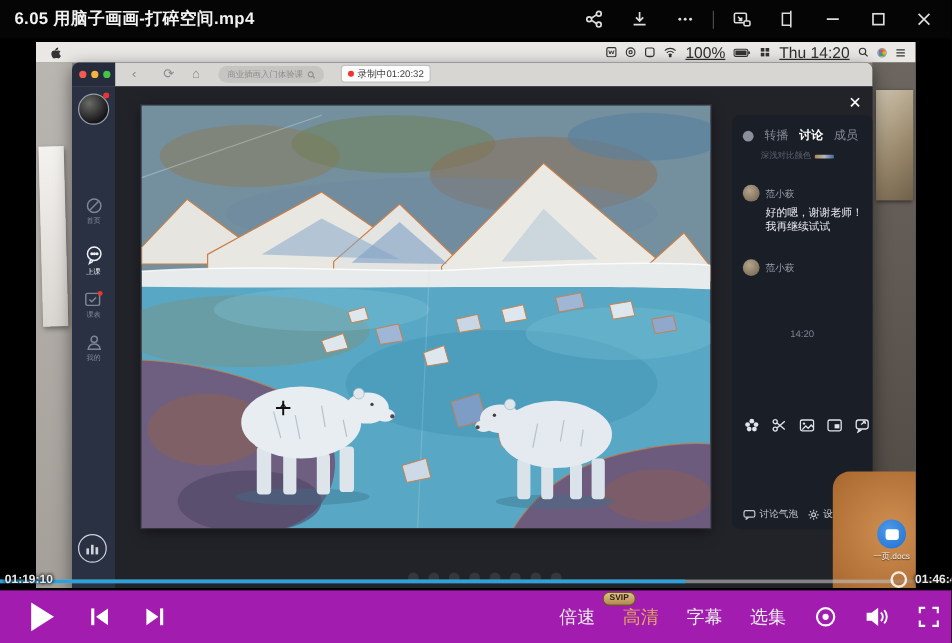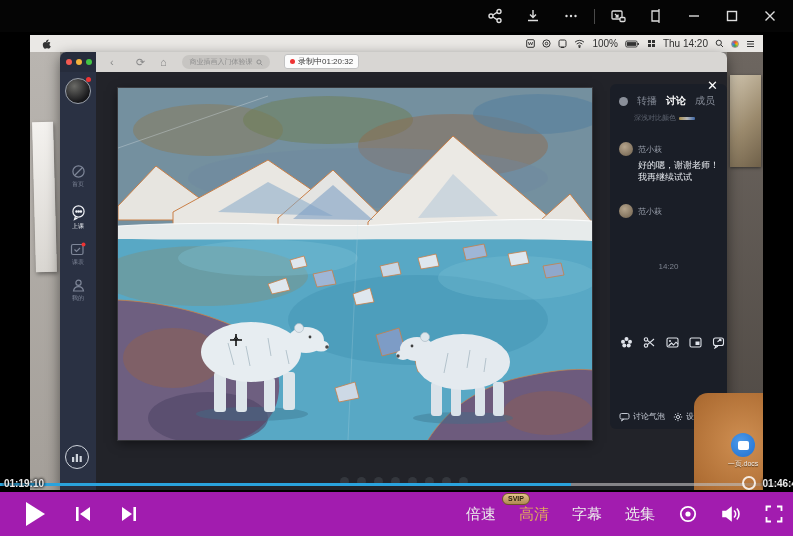--- a/index.html
+++ b/index.html
@@ -61,21 +61,21 @@
   .side-item{position:absolute;left:0;width:36px;text-align:center;color:#7e8698;cursor:pointer;}
   .side-item .lbl{display:block;font-size:6px;margin-top:1px;}
   .side-item.active{color:#f2f4f8;}
   .stats-ring{position:absolute;left:5px;top:373px;width:24px;height:24px;border:1.5px solid #cfd4dc;border-radius:50%;display:flex;align-items:center;justify-content:center;}
 
   .canvas-area{position:absolute;left:36px;top:20px;width:631px;height:418px;background:#222329;}
   .painting{position:absolute;left:22px;top:16px;width:474px;height:352px;box-shadow:0 0 0 1px rgba(255,255,255,.12),0 3px 10px rgba(0,0,0,.5);}
   .close-x{position:absolute;left:647px;top:26px;color:#fff;font-size:13px;font-weight:bold;cursor:pointer;z-index:8;}
 
   
-  .chat{position:absolute;left:550px;top:32px;width:117px;height:345px;background:rgba(26,30,39,.93);border-radius:6px;color:#cfd4dc;z-index:7;}
+  .chat{position:absolute;left:550px;top:44px;width:117px;height:345px;background:rgba(26,30,39,.93);border-radius:6px;color:#cfd4dc;z-index:7;}
   .chat-head{position:absolute;left:0;top:8px;width:117px;height:18px;display:flex;align-items:center;gap:9px;padding:0 9px;}
   .chat-collapse{width:9px;height:9px;border-radius:50%;background:#8a8f99;}
   .chat-tab{font-size:10px;color:#868c98;cursor:pointer;}
   .chat-tab.active{color:#fff;font-weight:bold;}
   .clipped-row{position:absolute;left:24px;top:29px;font-size:7px;color:#747b88;opacity:.75;display:flex;align-items:center;gap:3px;overflow:hidden;height:10px;}
   .clip-strip{width:16px;height:3px;background:linear-gradient(90deg,#d8b35a,#e8e8e8,#4a7fd0);border-radius:1px;}
   .msg{position:absolute;left:9px;width:100px;}
   .msg .mrow{display:flex;align-items:center;gap:5px;}
   .mav{width:14px;height:14px;border-radius:50%;flex:0 0 14px;}
   .mav.a1{background:radial-gradient(circle at 40% 35%,#b5a48c,#6d5f4c);}
@@ -84,28 +84,29 @@
   .mtext{font-size:9px;color:#e8ebf0;line-height:1.35;margin:3px 0 0 19px;}
   .mtime{position:absolute;left:0;width:117px;text-align:center;font-size:8px;color:#7d838f;}
   .chat-tools{position:absolute;left:10px;top:252px;display:flex;gap:10px;align-items:center;}
   .chat-tools .ci{cursor:pointer;display:flex;}
   .chat-foot{position:absolute;left:9px;bottom:7px;display:flex;align-items:center;gap:8px;font-size:8px;color:#c3c8d2;}
   .chat-foot .fitem{display:flex;align-items:center;gap:3px;cursor:pointer;}
 
   svg{display:block;}
   .mb-ico{display:flex;align-items:center;}
   .chrome-dot{width:8px;height:8px;border-radius:50%;background:conic-gradient(#ea4335,#fbbc05,#34a853,#4285f4,#ea4335);border:1px solid #999;}
-  .mb-txt{font-size:10px;color:#2e2e2e;}
+  .mb-txt{font-size:13px;color:#2e2e2e;text-decoration:underline;}
 </style>
 </head>
 <body>
 
 <div class="stage">
 
   <div class="titlebar">
+    <div class="title">6.05 用脑子画画-打碎空间.mp4</div>
     <div class="tb-icons">
       <div class="tb-btn">
         <svg width="16" height="16" viewBox="0 0 16 16" fill="none" stroke="#ddd" stroke-width="1.4">
             <circle cx="12" cy="3.5" r="2"></circle>
             <circle cx="4" cy="8" r="2"></circle>
             <circle cx="12" cy="12.5" r="2"></circle>
             <path d="M6 7l4-2.6M6 9l4 2.6"></path>
           </svg>
       </div>
       <div class="tb-btn">

